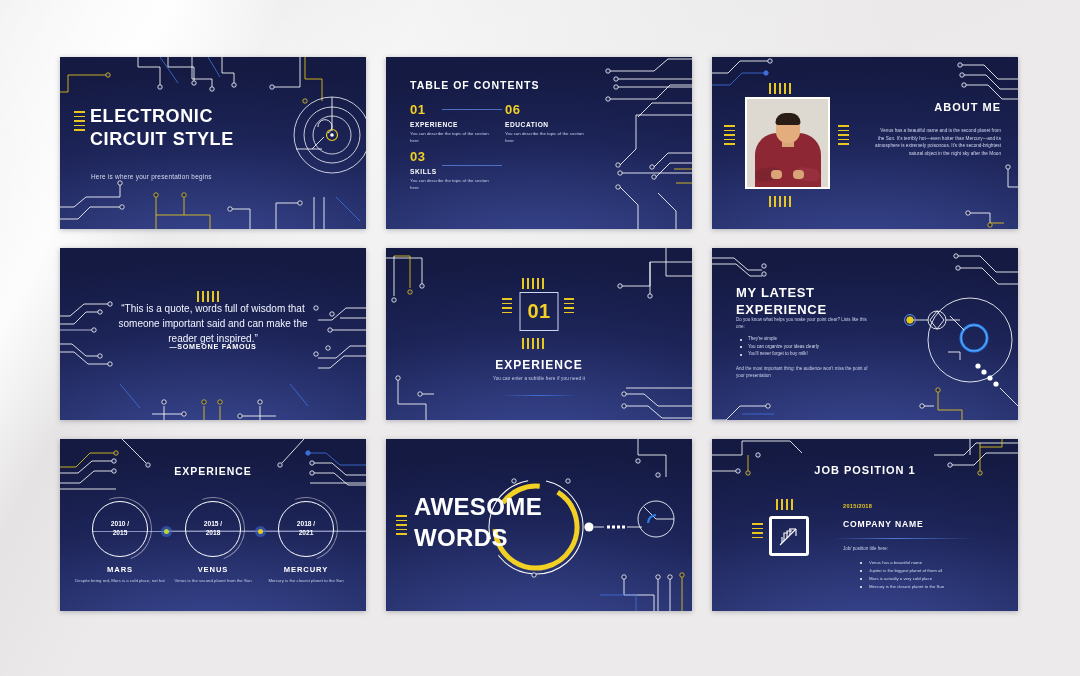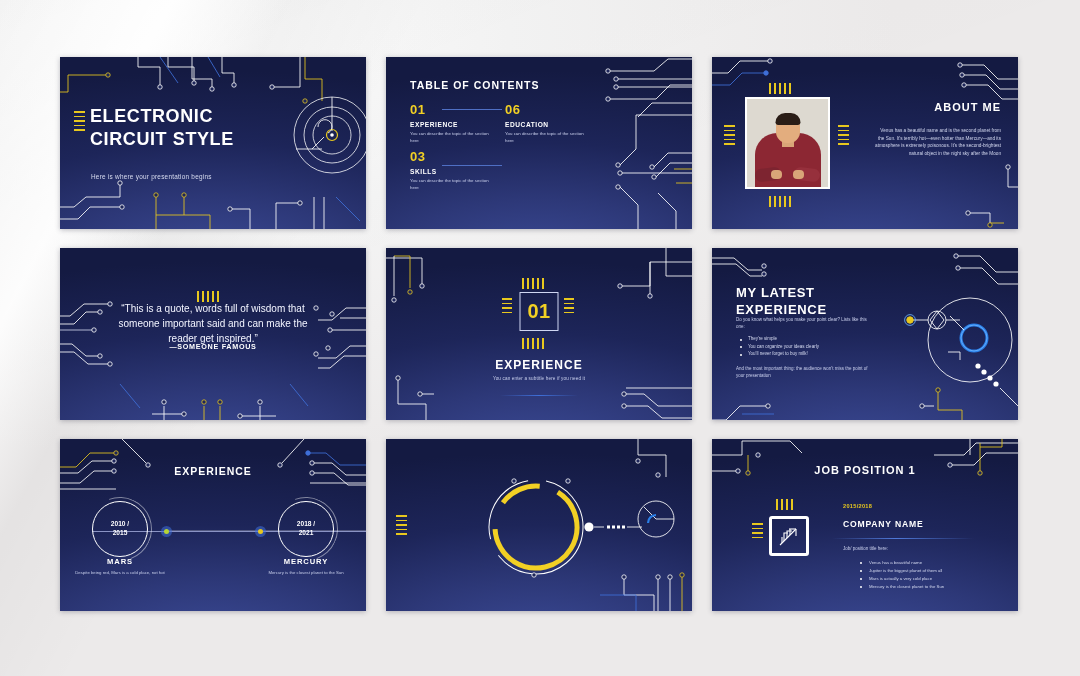--- a/index.html
+++ b/index.html
@@ -112,21 +112,21 @@
     font-size:10.5px; font-weight:bold; letter-spacing:1px; }
   .tl { position:absolute; left:0; top:62px; width:100%; height:100px; }
   .tl-line { position:absolute; left:32px; top:30px; width:275px; height:1px; background:#8a93c4; }
   .tl-item { position:absolute; width:92px; text-align:center; }
   .tl-circ { position:relative; margin:0 auto; width:56px; height:56px; border:1.1px solid #fff;
     border-radius:50%; display:flex; align-items:center; justify-content:center; }
   .tl-circ:after { content:""; position:absolute; inset:-5px; border-radius:50%;
     border:1px solid rgba(255,255,255,0.45); border-left-color:transparent; border-bottom-color:transparent;
     transform:rotate(25deg); }
   .tl-yr { font-size:6.6px; font-weight:bold; line-height:1.35; }
-  .tl-name { margin-top:0; font-size:7.6px; font-weight:bold; letter-spacing:0.9px; }
+  .tl-name { margin-top:8px; font-size:7.6px; font-weight:bold; letter-spacing:0.9px; }
   .tl-desc { margin-top:4px; font-size:4.3px; color:#c6cdea; line-height:1.5; }
   .tl-dot { position:absolute; top:28px; width:5px; height:5px; border-radius:50%; }
 
   
   .s8-t { position:absolute; left:28px; top:52px; font-size:24px; font-weight:bold;
     line-height:1.3; letter-spacing:0.4px; z-index:3; }
 
   
   .s9-h { position:absolute; left:50%; transform:translateX(-50%); top:25px;
     font-size:11px; font-weight:bold; letter-spacing:1px; }
@@ -502,20 +502,30 @@
         <div class="tl-circ">
           <div class="tl-yr">
             <div>2010 /</div>
             <div>2015</div>
           </div>
         </div>
         <div class="tl-name ttl">MARS</div>
         <div class="tl-desc">Despite being red, Mars is a cold place, not hot</div>
       </div>
 
+      <div class="tl-item" style="left:107px;">
+        <div class="tl-circ">
+          <div class="tl-yr">
+            <div>2015 /</div>
+            <div>2018</div>
+          </div>
+        </div>
+        <div class="tl-name ttl">VENUS</div>
+        <div class="tl-desc">Venus is the second planet from the Sun</div>
+      </div>
 
       <div class="tl-item" style="left:200px;">
         <div class="tl-circ">
           <div class="tl-yr">
             <div>2018 /</div>
             <div>2021</div>
           </div>
         </div>
         <div class="tl-name ttl">MERCURY</div>
         <div class="tl-desc">Mercury is the closest planet to the Sun</div>
@@ -557,20 +567,24 @@
         <circle class="n-y" cx="296" cy="136" r="2.2"></circle>
       <path class="c-b" d="M214 156 L250 156 L250 172"></path>
     </svg>
     <div class="ticks-v" style="left:10px; top:76px;">
         <i></i>
         <i></i>
         <i></i>
         <i></i>
         <i></i>
       </div>
+    <div class="s8-t ttl">
+      <div>AWESOME</div>
+      <div>WORDS</div>
+    </div>
   </div>
 
   <div class="slide">
     <svg class="deco" viewBox="0 0 306 172" preserveAspectRatio="none">
       <path class="c-w" d="M0 16 L30 16 L30 2 L78 2 L90 14"></path>
         <circle class="n-w" cx="46" cy="16" r="2.2"></circle>
       <path class="c-y" d="M36 16 L36 32"></path>
         <circle class="n-y" cx="36" cy="34" r="2.2"></circle>
       <path class="c-w" d="M0 32 L24 32"></path>
         <circle class="n-w" cx="26" cy="32" r="2.2"></circle>

